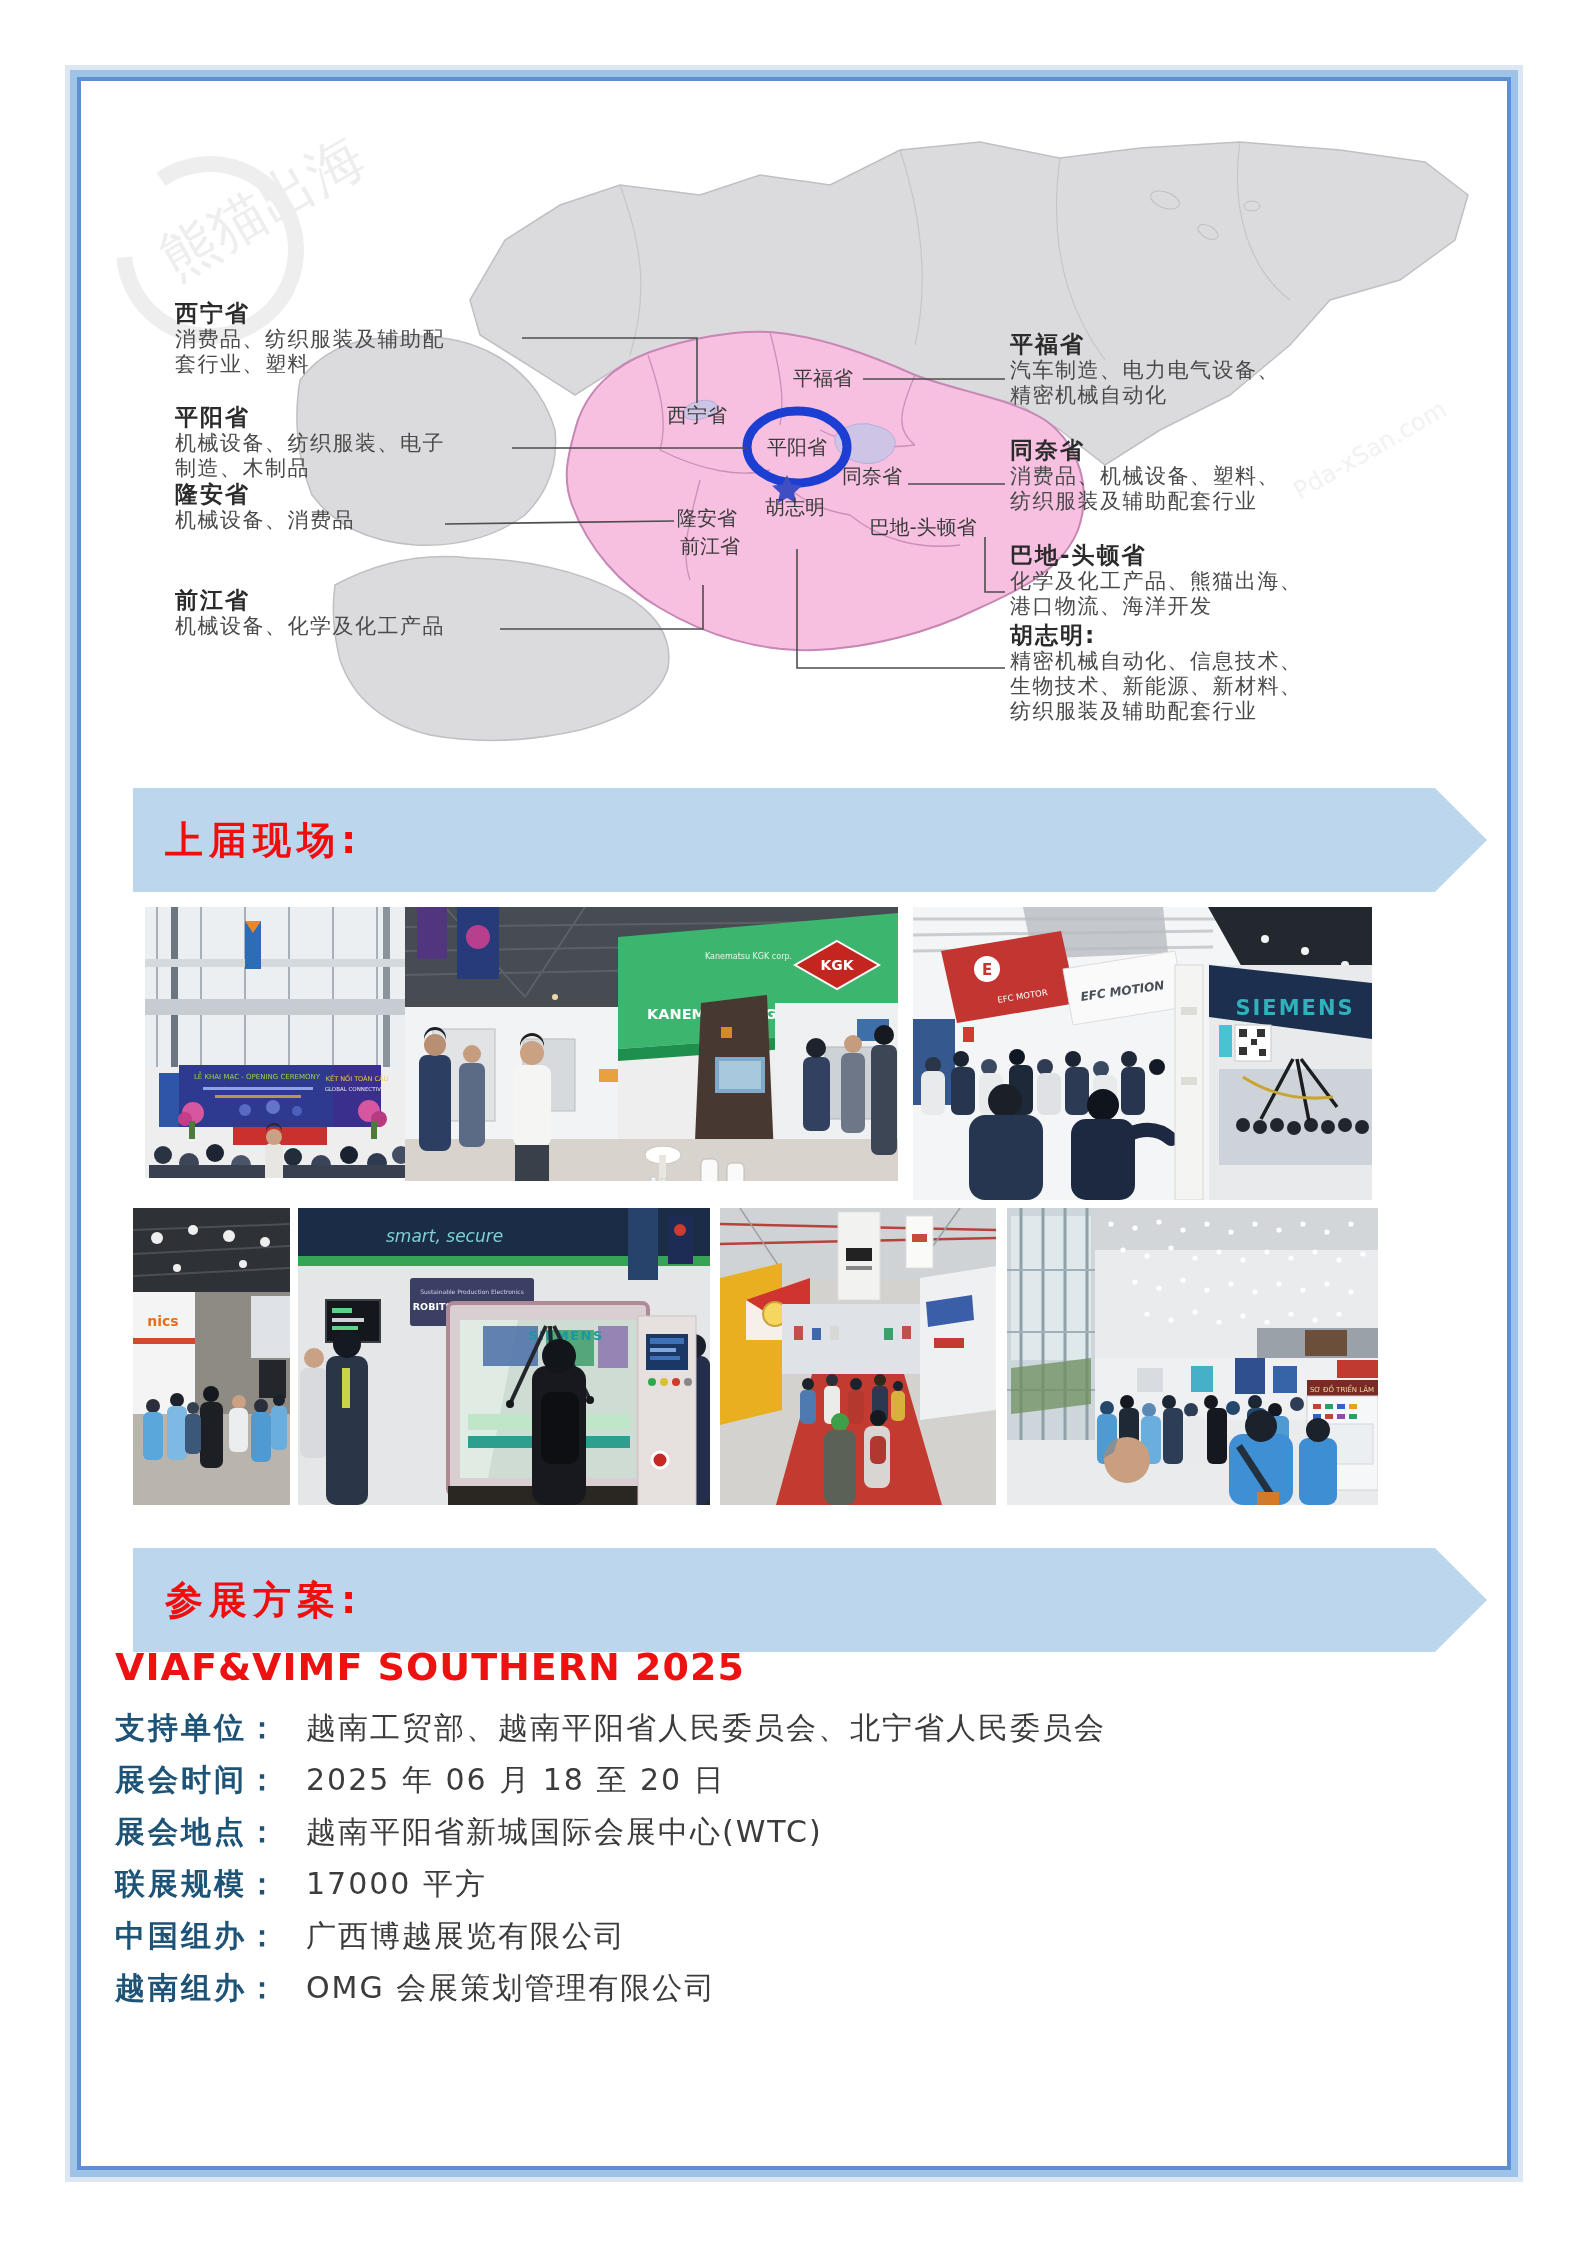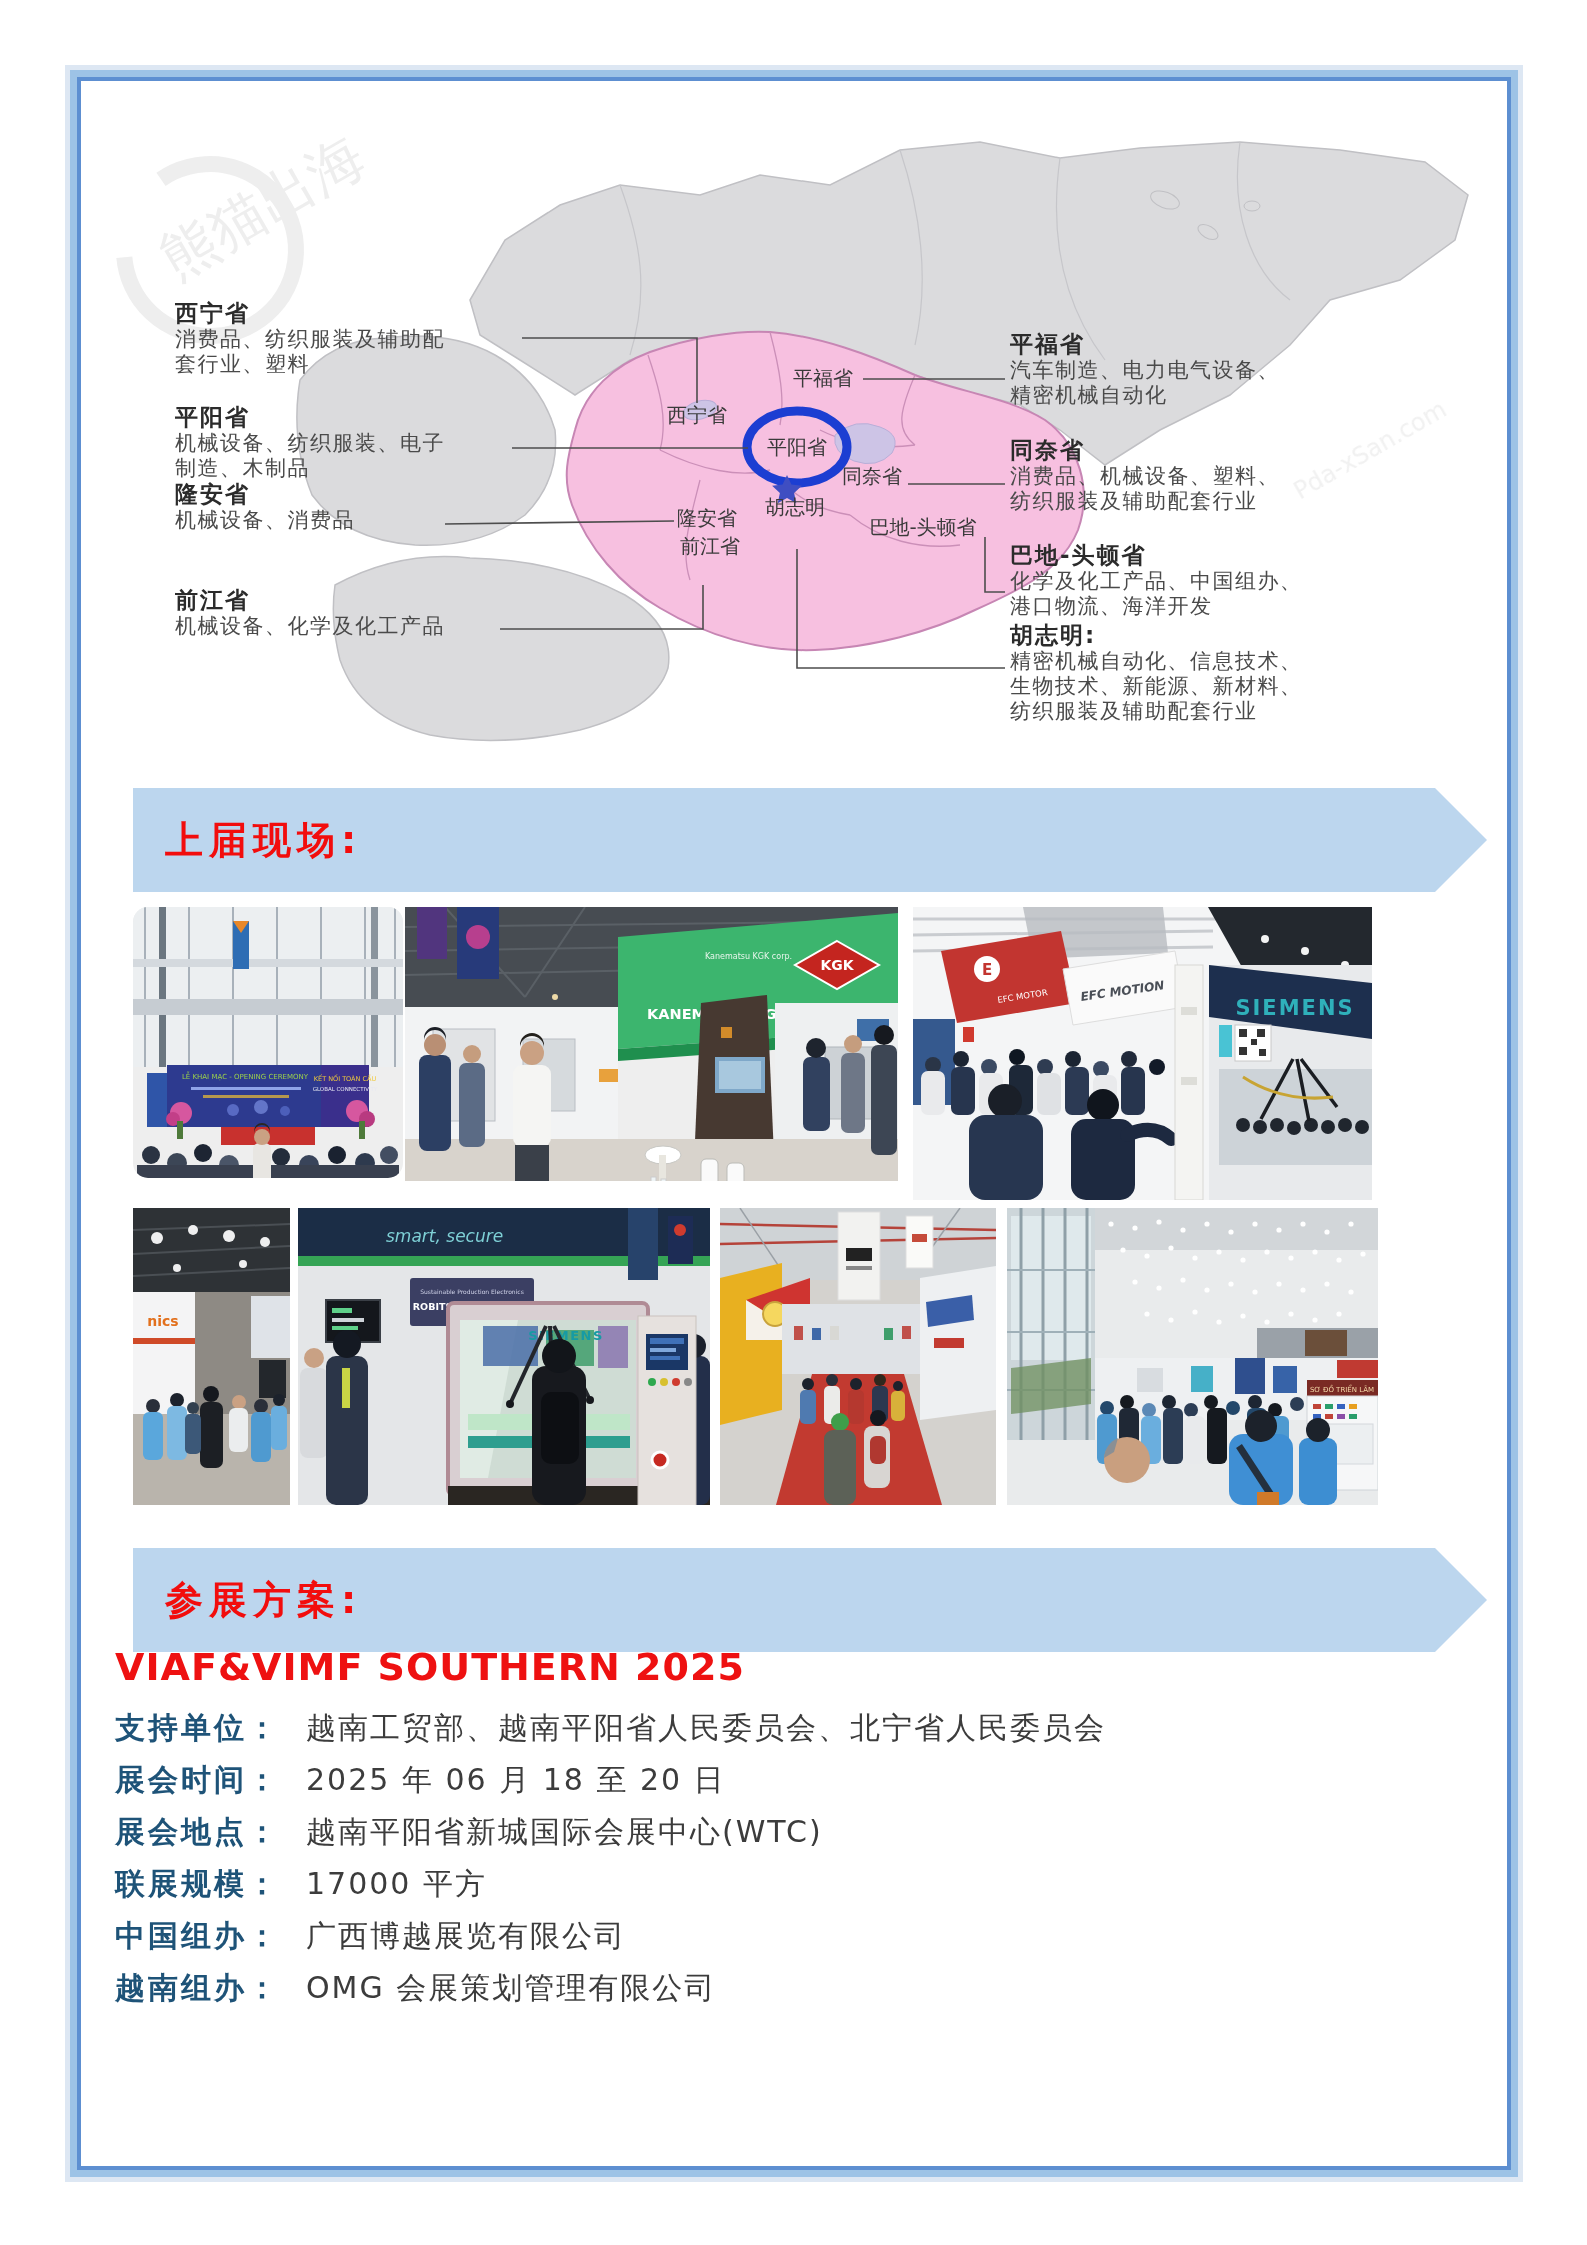--- a/index.html
+++ b/index.html
@@ -108,35 +108,35 @@
     <div class="c-desc">汽车制造、电力电气设备、
 精密机械自动化</div>
   </div>
   <div class="callout" style="left:1010px;top:437px;width:420px;">
     <div class="c-title">同奈省</div>
     <div class="c-desc">消费品、机械设备、塑料、
 纺织服装及辅助配套行业</div>
   </div>
   <div class="callout" style="left:1010px;top:542px;width:420px;">
     <div class="c-title">巴地-头顿省</div>
-    <div class="c-desc">化学及化工产品、中国组办、
+    <div class="c-desc">化学及化工产品、熊猫出海、
 港口物流、海洋开发</div>
   </div>
   <div class="callout" style="left:1010px;top:622px;width:420px;">
     <div class="c-title">胡志明:</div>
     <div class="c-desc">精密机械自动化、信息技术、
 生物技术、新能源、新材料、
 纺织服装及辅助配套行业</div>
   </div>
 
   <div class="banner" style="top:788px;">
     <span>上届现场:</span>
   </div>
 
-  <div class="photo" style="left:133px;top:907px;width:270px;height:271px;border-radius:15px;">
+  <div class="photo" style="left:145px;top:907px;width:270px;height:271px;">
     <svg width="270" height="293" viewBox="0 0 270 293">
       <rect width="270" height="160" fill="#eceff1"></rect>
       <g stroke="#a8b1ba" stroke-width="2">
         <line x1="12" y1="0" x2="12" y2="160"></line>
           <line x1="56" y1="0" x2="56" y2="160"></line>
           <line x1="100" y1="0" x2="100" y2="160"></line>
           <line x1="144" y1="0" x2="144" y2="160"></line>
           <line x1="188" y1="0" x2="188" y2="160"></line>
           <line x1="232" y1="0" x2="232" y2="160"></line>
           <line x1="262" y1="0" x2="262" y2="160"></line>

